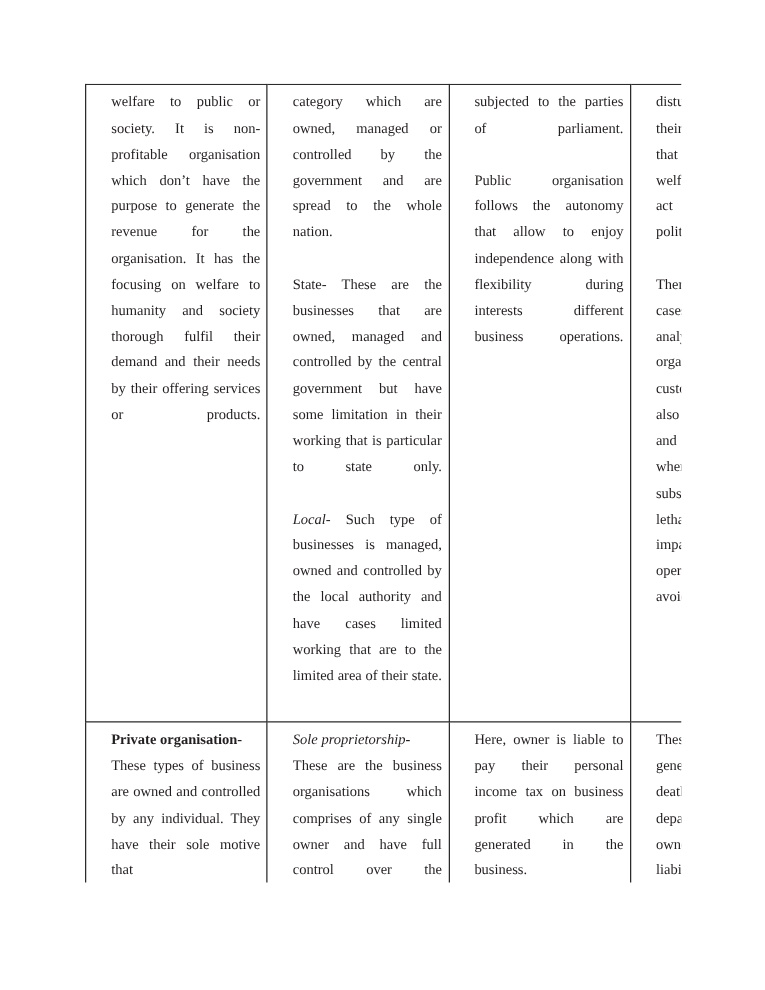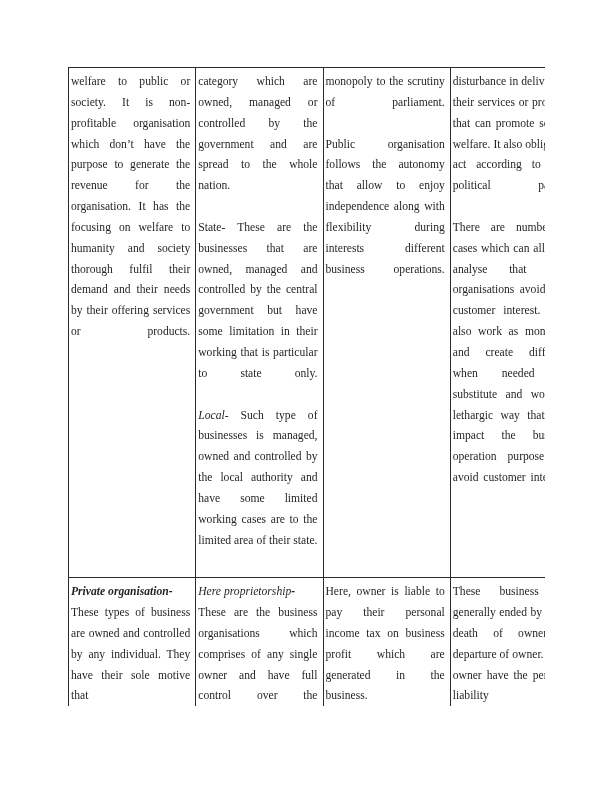--- a/index.html
+++ b/index.html
@@ -29,21 +29,21 @@
     overflow: hidden;
   }
   table.doc-table {
     width: 477px;
     border-collapse: collapse;
     table-layout: fixed;
   }
   table.doc-table td {
     border: 1px solid #2b2b2b;
     vertical-align: top;
-    padding: 4px 5px 5px 2px;
+    padding: 4px 5px 5px 20px;
     width: 119.25px;
     margin-left: 32px;
   }
   .cell-text {
     font-size: 11.6px;
     line-height: 20.85px;
     text-align: justify;
     text-justify: inter-word;
     hyphens: none;
     word-spacing: 0.1px;
@@ -56,21 +56,20 @@
   .cell-text p:after {
     content: "";
     display: inline-block;
     width: 100%;
   }
   .cell-text p.no-stretch:after {
     display: none;
   }
   .run-bold {
     font-weight: bold;
-    font-style: italic;
   }
   .run-bold-italic {
     font-weight: normal;
     font-style: italic;
   }
 </style>
 </head>
 <body>
 
 <div class="page">
@@ -80,46 +79,46 @@
         <tr>
           <td>
             <div class="cell-text">
               <p><span>welfare to public or society. It is non-profitable organisation which don’t have the purpose to generate the revenue for the organisation. It has the focusing on welfare to humanity and society thorough fulfil their demand and their needs by their offering services or products.</span></p>
             </div>
           </td>
           <td>
             <div class="cell-text">
               <p><span>category which are owned, managed or controlled by the government and are spread to the whole nation.</span></p>
               <p><span>State- These are the businesses that are owned, managed and controlled by the central government but have some limitation in their working that is particular to state only.</span></p>
-              <p><span class="run-bold-italic">Local</span><span>- Such type of businesses is managed, owned and controlled by the local authority and have some limited working cases are to the limited area of their state.</span></p>
+              <p><span class="run-bold-italic">Local</span><span>- Such type of businesses is managed, owned and controlled by the local authority and have cases limited working that are to the limited area of their state.</span></p>
             </div>
           </td>
           <td>
             <div class="cell-text">
-              <p><span>monopoly to the scrutiny of parliament.</span></p>
+              <p><span>subjected to the parties of parliament.</span></p>
               <p><span>Public organisation follows the autonomy that allow to enjoy independence along with flexibility during interests different business operations.</span></p>
             </div>
           </td>
           <td>
             <div class="cell-text">
               <p><span>disturbance in delivery of their services or products that can promote society welfare. It also obliged to act according to their political parties.</span></p>
               <p><span>There are number of cases which can allow to analyse that these organisations avoid their customer interest. They also work as monopoly and create difficulty when needed for substitute and work in lethargic way that may impact the business operation purpose and avoid customer interests.</span></p>
             </div>
           </td>
         </tr>
         <tr>
           <td>
             <div class="cell-text">
               <p class="no-stretch"><span class="run-bold">Private organisation</span><span class="run-bold">-</span></p>
               <p><span>These types of business are owned and controlled by any individual. They have their sole motive that</span></p>
             </div>
           </td>
           <td>
             <div class="cell-text">
-              <p class="no-stretch"><span class="run-bold-italic">Here proprietorship</span><span class="run-bold">-</span></p>
+              <p class="no-stretch"><span class="run-bold-italic">Sole proprietorship</span><span class="run-bold">-</span></p>
               <p><span>These are the business organisations which comprises of any single owner and have full control over the</span></p>
             </div>
           </td>
           <td>
             <div class="cell-text">
               <p><span>Here, owner is liable to pay their personal income tax on business profit which are generated in the business.</span></p>
             </div>
           </td>
           <td>
             <div class="cell-text">

